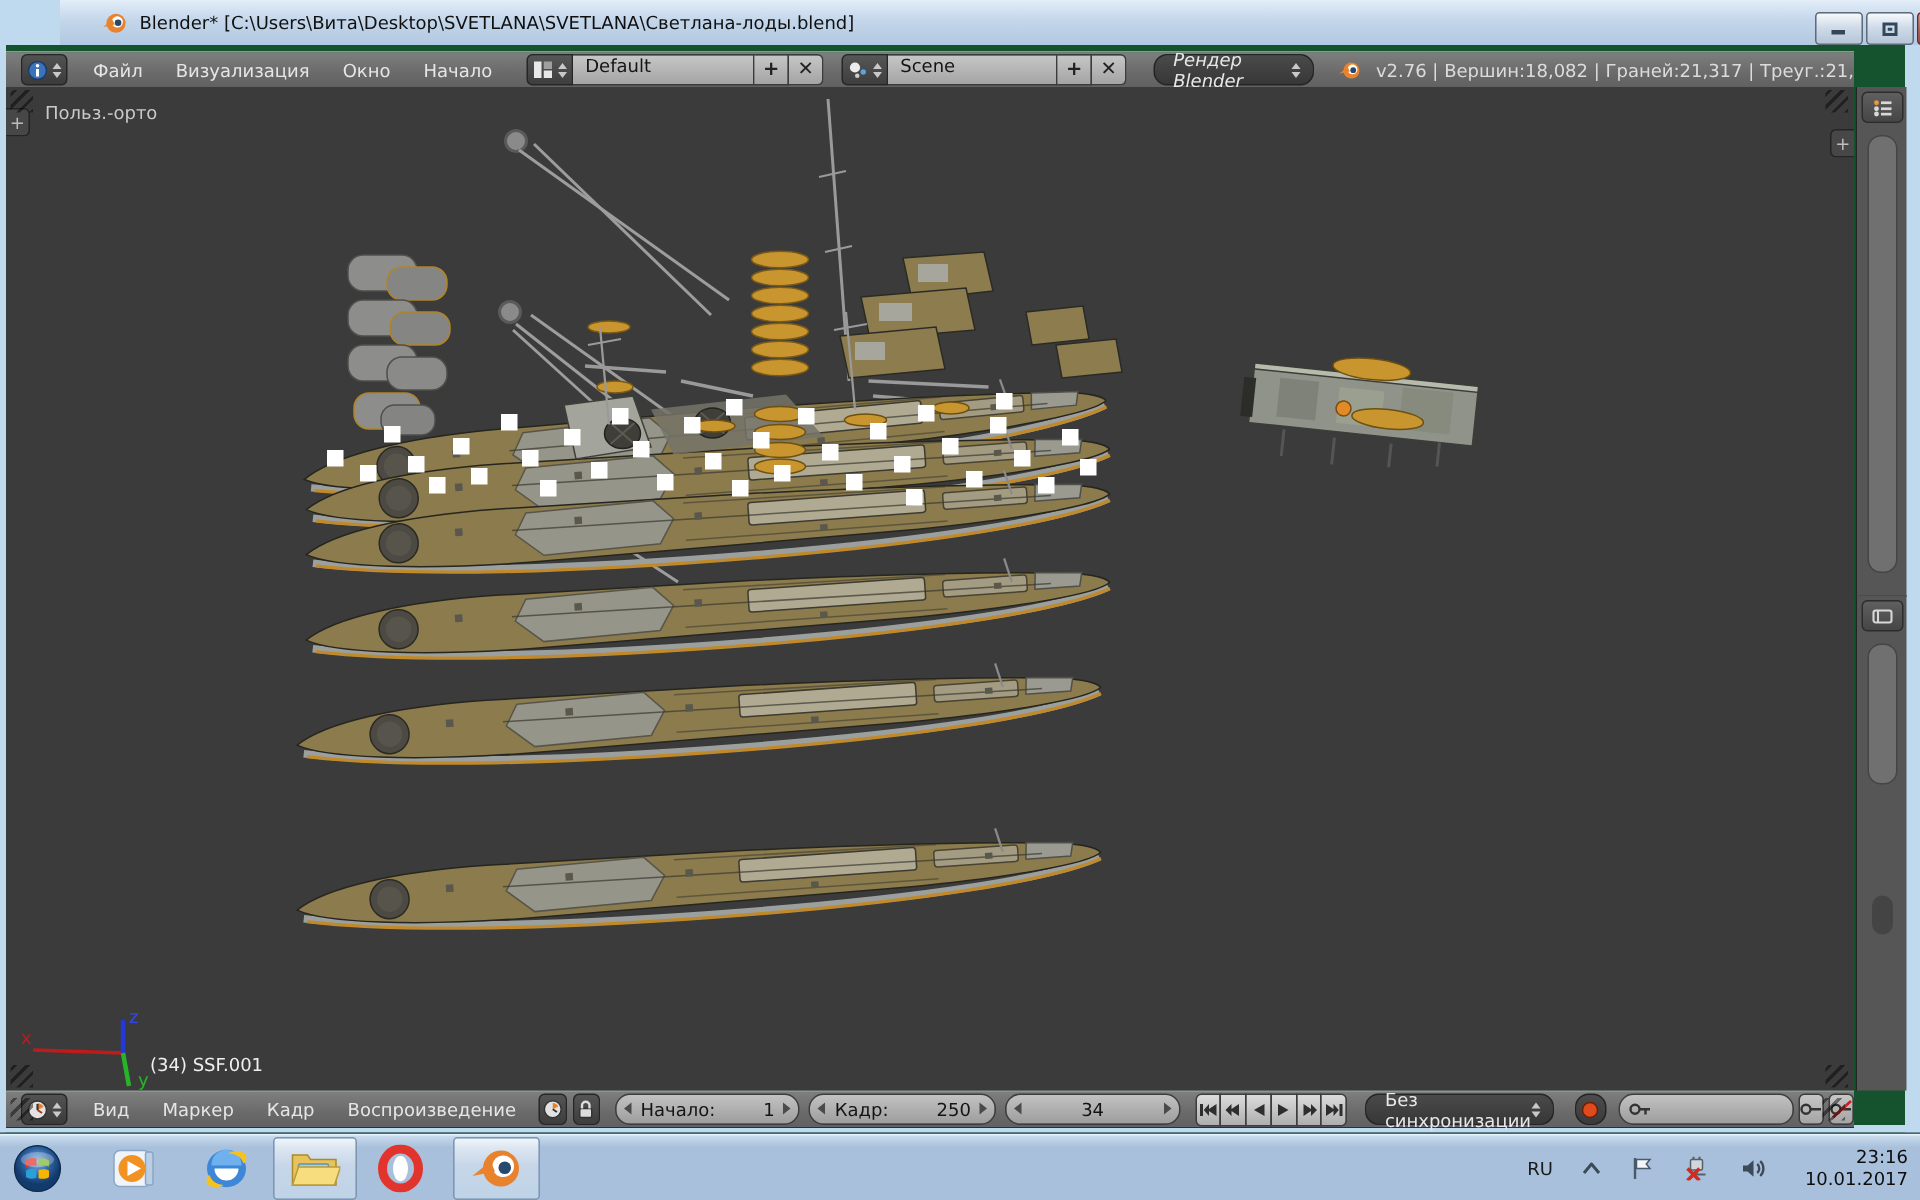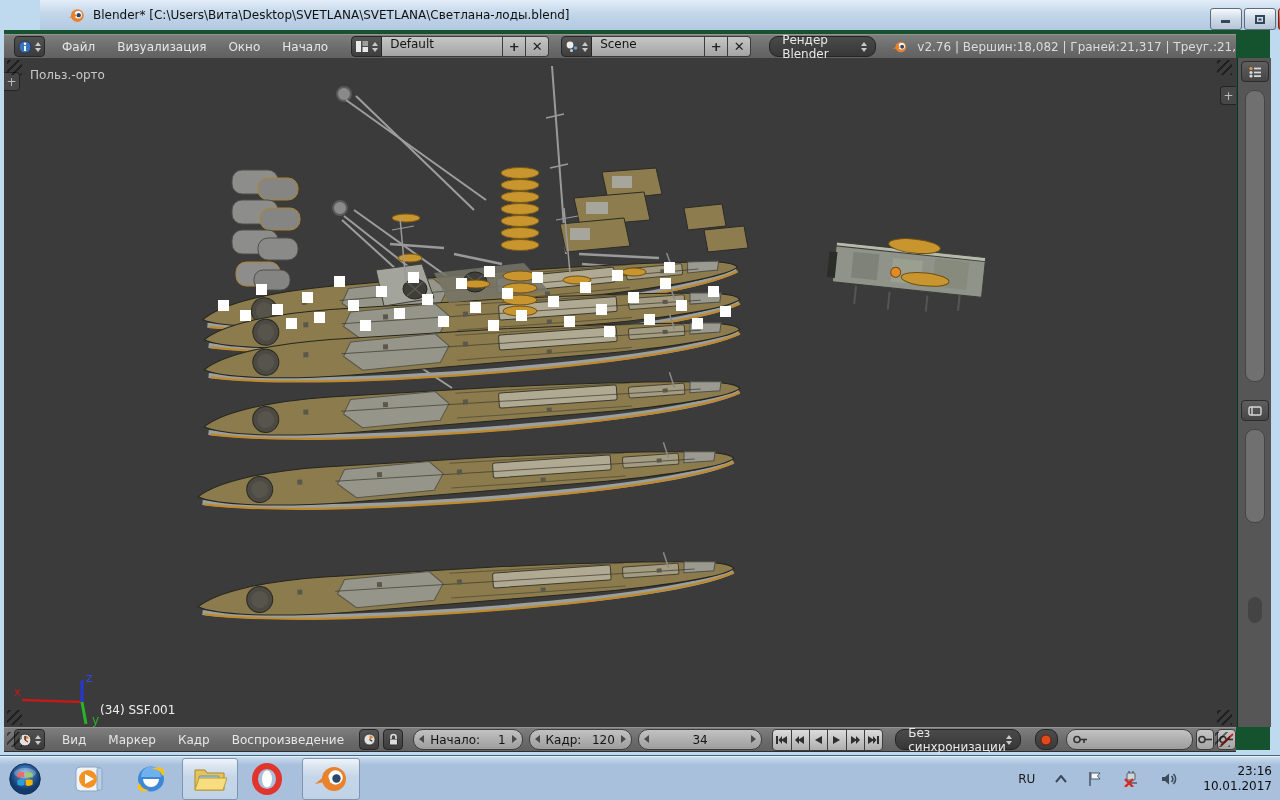--- a/index.html
+++ b/index.html
@@ -48,21 +48,21 @@
     color:#222;font-size:13px;font-weight:bold;}
   .sqbtn:last-child{border-radius:0 4px 4px 0;}
   .dropdown{height:19px;display:flex;align-items:center;margin-left:18px;padding:0 8px 0 12px;
     background:linear-gradient(#4a4a4a,#373737);border:1px solid #242424;border-radius:9px;
     color:#e8e8e8;font-size:12px;}
   .stats{margin-left:10px;color:#dcdcdc;font-size:12px;white-space:nowrap;overflow:hidden;}
 
   
   .numfield{position:relative;height:19px;border-radius:10px;border:1px solid #3e3e3e;
     background:linear-gradient(#c2c2c2,#9d9d9d);display:flex;align-items:center;
-    padding:0 16px;color:#141414;font-size:12px;margin-left:6px;}
+    padding:0 16px;color:#141414;font-size:12px;margin-left:6px;gap:32px;}
   .numfield .lbl{margin-right:auto;}
   .chevl,.chevr{position:absolute;top:5px;width:0;height:0;border:4px solid transparent;}
   .chevl{left:5px;border-right:5px solid #4a4a4a;border-left:none;}
   .chevr{right:5px;border-left:5px solid #4a4a4a;border-right:none;}
   .pbtn{width:23px;height:20px;margin-left:-1px;border:1px solid #3d3d3d;
     background:linear-gradient(#dcdcdc,#aeaeae);display:flex;align-items:center;justify-content:center;}
   .pbtn.first{border-radius:4px 0 0 4px;margin-left:10px;}
   .pbtn.last{border-radius:0 4px 4px 0;}
   .recbtn{width:28px;height:19px;margin-left:14px;border-radius:9px;border:1px solid #242424;
     background:linear-gradient(#4c4c4c,#3a3a3a);display:flex;align-items:center;justify-content:center;}
@@ -193,21 +193,21 @@
               <span class="dn"></span>
             </span>
         </div>
         <div class="idfield" style="width:96px;">
           <span>Scene</span>
         </div>
         <div class="sqbtn">+</div>
         <div class="sqbtn">✕</div>
       </div>
 
-      <div class="dropdown" style="width:118px;">
+      <div class="dropdown" style="width:118px;font-style:italic;">
         <span>Рендер Blender</span>
         <span class="arrstack" style="margin-left:auto;">
             <span class="up"></span>
             <span class="dn"></span>
           </span>
       </div>
 
       <svg width="22" height="18" viewBox="0 0 22 18" style="margin-left:16px;">
         <circle cx="12.5" cy="9" r="7.5" fill="#e8822c"></circle>
         <circle cx="13.5" cy="8" r="4.6" fill="#fff"></circle>
@@ -479,21 +479,21 @@
 
       <div class="numfield" style="width:100px;margin-left:10px;">
         <span class="chevl"></span>
         <span class="lbl">Начало:</span>
         <span>1</span>
         <span class="chevr"></span>
       </div>
       <div class="numfield" style="width:92px;">
         <span class="chevl"></span>
         <span class="lbl">Кадр:</span>
-        <span>120</span>
+        <span>250</span>
         <span class="chevr"></span>
       </div>
       <div class="numfield" style="width:120px;justify-content:center;">
         <span class="chevl"></span>
         <span>34</span>
         <span class="chevr"></span>
       </div>
 
       <div class="pbtn first">
         <svg width="13" height="10" viewBox="0 0 13 10">

